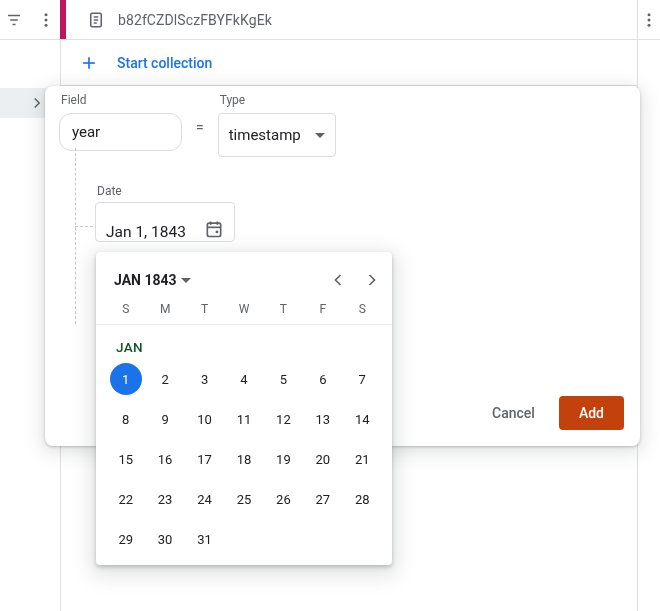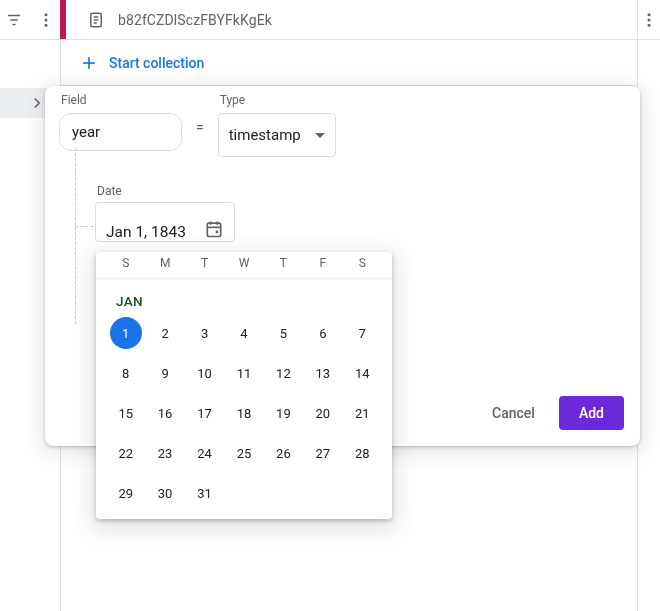--- a/index.html
+++ b/index.html
@@ -6,42 +6,42 @@
   body { background: #fff; color: #202124; font-size: 14px; width: 660px; height: 611px; overflow: hidden; position: relative; }
   .topbar { height: 40px; border-bottom: 1px solid #e0e0e0; display: flex; align-items: center; }
   .left-tools { width: 60px; display: flex; align-items: center; justify-content: center; gap: 8px; }
   .icon-btn { width: 24px; height: 24px; display: inline-flex; align-items: center; justify-content: center; cursor: pointer; color: #5f6368; }
   .doc-header { flex: 1; display: flex; align-items: center; border-left: 6px solid #be185d; padding-left: 18px; border-right: 1px solid #e0e0e0; height: 100%;}
   .doc-id { color: #5f6368; font-size: 14px; margin-left: 10px; letter-spacing: .1px;}
   .right-icon { width: 22px; display:flex; justify-content:center;}
   .second-row { height: 46px; display: flex; }
   .second-left { width: 60px; border-right: 1px solid #fff; }
   .second-main { flex: 1; border-left: 1px solid #e0e0e0; border-right: 1px solid #e0e0e0; border-bottom: 1px solid #e0e0e0; display: flex; align-items: center; padding-left: 18px;}
-  .start-coll { color: #1a73e8; display: flex; align-items: center; gap: 10px; font-size: 14px; cursor: pointer; font-weight: 500;}
+  .start-coll { color: #1a73e8; display: flex; align-items: center; gap: 18px; font-size: 14px; cursor: pointer; font-weight: 500;}
   .breadcrumb-row { position: absolute; top: 88px; left: 0; width: 50px; height: 30px; background: #eceff1; display:flex; align-items:center; justify-content:flex-end; padding-right:4px;}
   .breadcrumb-row svg { color:#5f6368;}
   .content-panel { position:absolute; left:60px; right:22px; top:86px; bottom:0; border-left:1px solid #e0e0e0; border-right:1px solid #e0e0e0;}
 
   .dialog { position: absolute; left: 45px; top: 86px; width: 595px; height: 360px; background: #fff; border-radius: 8px; box-shadow: 0 1px 3px rgba(60,64,67,.3), 0 4px 18px 3px rgba(60,64,67,.15); padding: 7px 14px 14px 14px; }
   .row1 { display: flex; align-items:flex-start; gap: 12px; }
   .field-block { display:flex; flex-direction:column;}
   .label { font-size: 12px; color: #5f6368; margin-bottom: 6px; padding-left:2px;}
   .input { border: 1px solid #dadce0; border-radius: 12px; height: 38px; padding: 0 12px; font-size: 15px; color: #202124; background:#fff; }
   .field-input { width: 123px; }
   .eq { font-size: 14px; color: #5f6368; margin-top: 26px; padding: 0 2px;}
   .select { border: 1px solid #dadce0; border-radius: 4px; height: 44px; padding: 0 10px; font-size: 15px; display:flex; align-items:center; gap: 10px; color:#202124; cursor:pointer; min-width: 118px; justify-content:space-between;}
   .tri-down { width:0; height:0; border-left:5px solid transparent; border-right:5px solid transparent; border-top:5px solid #5f6368;}
   .tree-line { position:absolute; border-left:1px dashed #c4c7c5;}
   .tree-h { position:absolute; border-top:1px dashed #c4c7c5;}
   .date-block { position:absolute; left: 50px; top: 96px; }
   .date-input-wrap { border:1px solid #dadce0; border-radius:4px; width: 140px; height:40px; display:flex; align-items:flex-end; padding:0 8px 0 10px; justify-content:space-between; }
   .date-txt { font-size:15.5px; color:#202124; }
   .actions { position:absolute; right: 16px; bottom: 16px; display:flex; gap: 14px; align-items:center;}
   .btn-flat { color:#5f6368; font-weight:500; padding: 8px 10px; cursor:pointer; font-size:14px;}
-  .btn-primary { background:#6d28d9; color:#fff; border:none; border-radius:4px; padding: 9px 20px; font-size:14px; font-weight:500; cursor:pointer;}
+  .btn-primary { background:#c2410c; color:#fff; border:none; border-radius:4px; padding: 9px 20px; font-size:14px; font-weight:500; cursor:pointer;}
 
   .calendar { position:absolute; left: 96px; top: 252px; width: 296px; background:#fff; border-radius:4px; box-shadow: 0 2px 4px rgba(60,64,67,.3), 0 6px 20px 5px rgba(60,64,67,.15); padding-bottom: 10px;}
   .cal-head { display:flex; align-items:center; padding: 16px 8px 6px 18px;}
   .cal-title { font-weight:700; font-size:14px; color:#202124; display:flex; align-items:center; gap:4px; cursor:pointer;}
   .cal-nav { margin-left:auto; display:flex; gap: 10px; }
   .cal-nav .icon-btn { color:#5f6368; }
   .dow-row { display:grid; grid-template-columns: repeat(7,1fr); padding: 4px 10px 8px 10px; border-bottom:1px solid #e8eaed;}
   .dow { text-align:center; font-size:12px; color:#5f6368;}
   .month-label { padding: 14px 0 4px 20px; font-size:13.5px; color:#14532d; font-weight:500; letter-spacing:.3px;}
   .days-grid { display:grid; grid-template-columns: repeat(7,1fr); padding: 4px 10px 0 10px; row-gap: 8px;}
@@ -149,20 +149,38 @@
     </div>
   </div>
 
   <div class="actions">
     <span class="btn-flat">Cancel</span>
     <button class="btn-primary">Add</button>
   </div>
 </div>
 
 <div class="calendar">
+  <div class="cal-head">
+    <div class="cal-title">
+      <span>JAN 1843</span>
+      <span class="tri-down"></span>
+    </div>
+    <div class="cal-nav">
+      <span class="icon-btn">
+        <svg width="20" height="20" viewBox="0 0 24 24" fill="none" stroke="currentColor" stroke-width="2">
+            <polyline points="15 6 9 12 15 18"></polyline>
+          </svg>
+      </span>
+      <span class="icon-btn">
+        <svg width="20" height="20" viewBox="0 0 24 24" fill="none" stroke="currentColor" stroke-width="2">
+            <polyline points="9 6 15 12 9 18"></polyline>
+          </svg>
+      </span>
+    </div>
+  </div>
   <div class="dow-row" id="dow-row">
       <div class="dow">S</div>
       <div class="dow">M</div>
       <div class="dow">T</div>
       <div class="dow">W</div>
       <div class="dow">T</div>
       <div class="dow">F</div>
       <div class="dow">S</div>
     </div>
   <div class="month-label">JAN</div>

